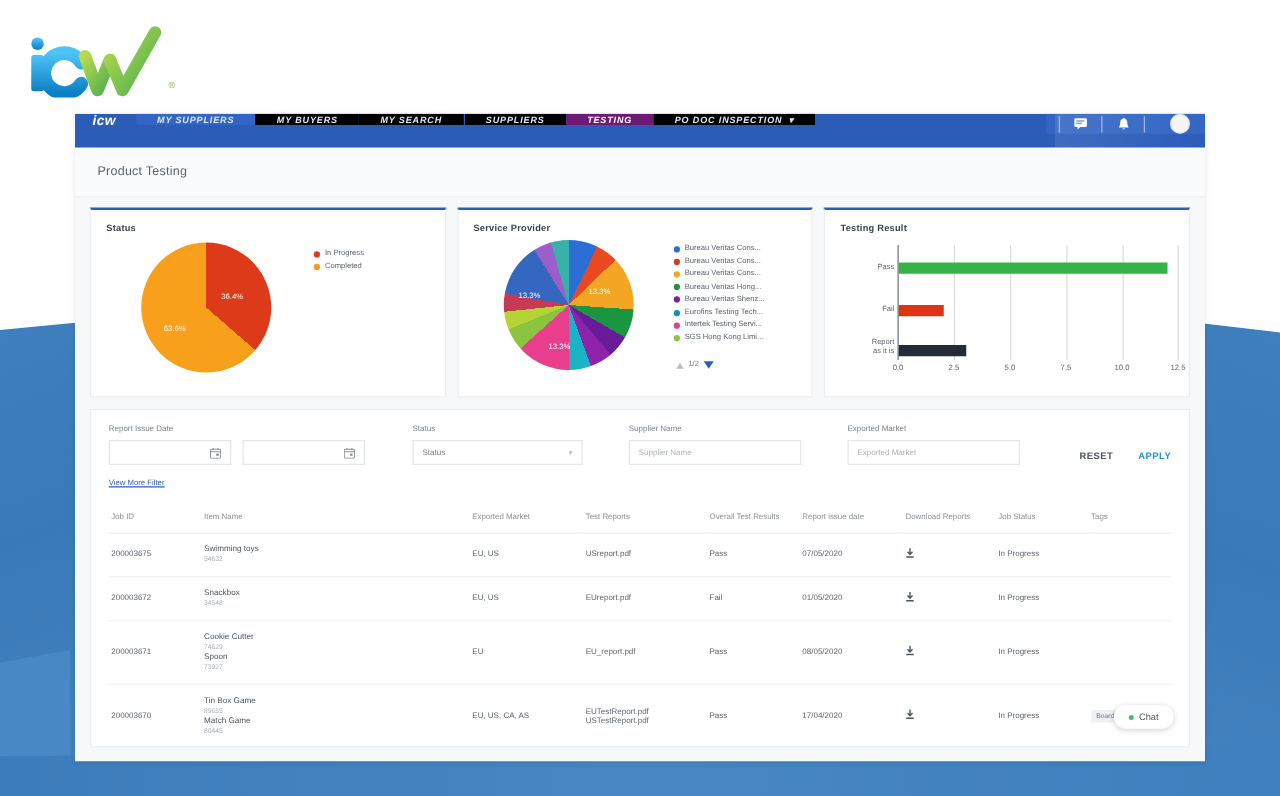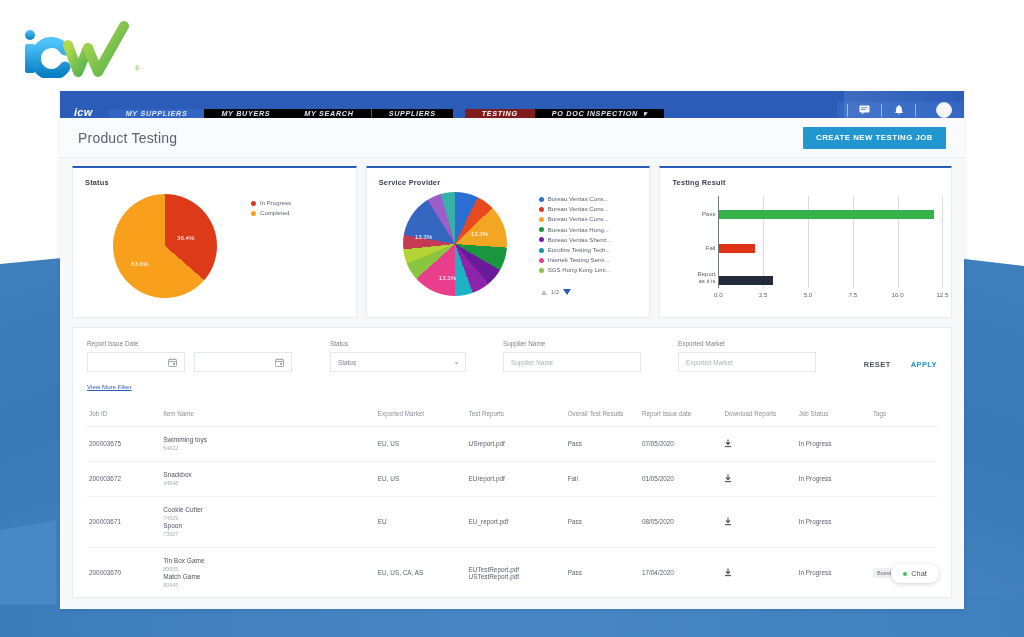--- a/index.html
+++ b/index.html
@@ -42,55 +42,55 @@
   .logo-reg { position:absolute; right: 6px; bottom: 6px; font-size: 7px; color:#8fb84a; }
 
   
   .app {
     position: absolute; left: 60px; top: 91px; width: 904px; height: 518px;
     background: #f7f8fa; overflow: hidden;
     box-shadow: 0 1px 4px rgba(0,0,0,.10);
   }
 
   
-  .nav { position: relative; height: 27px; background: #2b5cb8; display: flex; align-items: flex-end; }
+  .nav { position: relative; height: 27px; background: #2b5cb8; display: flex; align-items: flex-start; }
   .nav::after {
     content:""; position:absolute; right:0; top:0; width:120px; height:27px;
     background: linear-gradient(100deg, rgba(255,255,255,.10), rgba(255,255,255,0));
     pointer-events:none;
   }
   .nav-brand {
     display:flex; align-items:center; padding: 0 16px 0 14px;
     color:#fff; font-size:11px; font-weight:700; letter-spacing:.3px; font-style:italic;
   }
   .nav-item {
     display:flex; align-items:center; padding: 0 17px;
     color:#dfe8f7; font-size:7.2px; font-weight:700; letter-spacing:.7px; white-space:nowrap;
     background:#3366c4;
     font-style:italic;
   }
   .nav-item.alt { background:#000000; }
-  .nav-item.active { background:#7f1d1d; color:#ffffff;margin-left:12px; }
+  .nav-item.active { background:#701a75; color:#ffffff; }
   .nav-sep { width:1px; background:#dbe5f6; margin:6px 0; opacity:.8; }
   .nav-caret { margin-left:5px; font-size:7px; }
   .nav-spacer { flex:1; background:#3366c4; }
   .nav-right { display:flex; align-items:center; background:#3366c4; padding-right:12px; }
   .nav-divider { width:1px; height:13px; background:#b9cdef; margin:0 10px; opacity:.75; }
   .nav-icon { width:13px; height:13px; display:flex; align-items:center; justify-content:center; color:#fff; }
   .avatar {
     width:16px; height:16px; border-radius:50%;
     background:#f4f5f7; margin-left:10px; border:1px solid #e3e6ea;
   }
 
   
   .page-head {
     height: 40px; background:#fafbfc; display:flex; align-items:center;
     padding: 0 18px; border-bottom:1px solid #edeff2;
   }
-  .page-title { font-size:14px; color:#5a6270; font-weight:400; letter-spacing:.2px; }
+  .page-title { font-size:10px; color:#5a6270; font-weight:400; letter-spacing:.2px; }
   .search-wrap { display:flex; margin-left:62px; }
   .search-box {
     width:268px; height:21px; background:#fff; border:1px solid #e2e5e9;
     display:flex; align-items:center; padding:0 7px; gap:5px;
   }
   .search-box input {
     border:none; outline:none; font-size:7.5px; color:#8a9099; width:100%;
     font-family:"Liberation Sans", sans-serif; background:transparent;
   }
   .search-btn {
@@ -254,21 +254,20 @@
               <path d="M3.9 8.8 A1.2 1.2 0 0 0 6.1 8.8 Z" fill="#fff"></path>
             </svg>
         </div>
         <div class="nav-divider"></div>
         <div class="avatar"></div>
       </div>
     </div>
 
     <div class="page-head">
       <div class="page-title">Product Testing</div>
-      <button class="create-btn">CREATE NEW TESTING JOB</button>
     </div>
 
     <div class="cards">
 
       <div class="card c1">
         <div class="card-title">Status</div>
         <div class="pie" style="left:40px; top:26px; width:104px; height:104px;
              background: conic-gradient(#dc3a18 0deg 131deg, #f8a01b 131deg 360deg);"></div>
         <div class="pie-label" style="left:104px; top:66px;">36.4%</div>
         <div class="pie-label" style="left:58px; top:92px;">63.6%</div>

